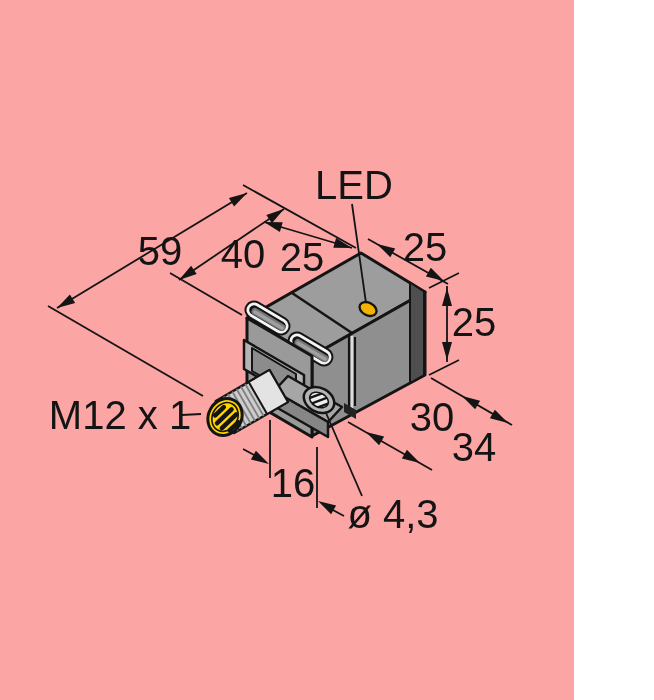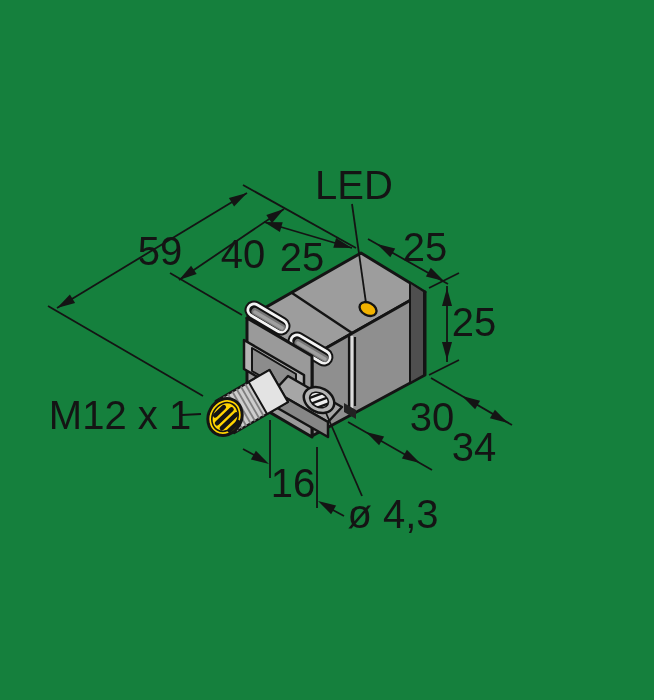--- a/index.html
+++ b/index.html
@@ -1,16 +1,16 @@
 <!DOCTYPE html>
 <html><head>
 <meta charset="utf-8">
 <style>
   html,body{margin:0;padding:0;background:#fff;}
-  .stage{position:relative;width:654px;height:700px;background:#15803d;overflow:hidden;
+  .stage{position:relative;width:574px;height:700px;background:#fca5a5;overflow:hidden;
          font-family:"Liberation Sans", sans-serif;}
   svg{display:block}
   text{font-family:"Liberation Sans", sans-serif;fill:#141414;}
   .dim{font-size:40px;}
   .lbl{font-size:40px;}
 </style>
 </head>
 <body>
 
 <div class="stage">

